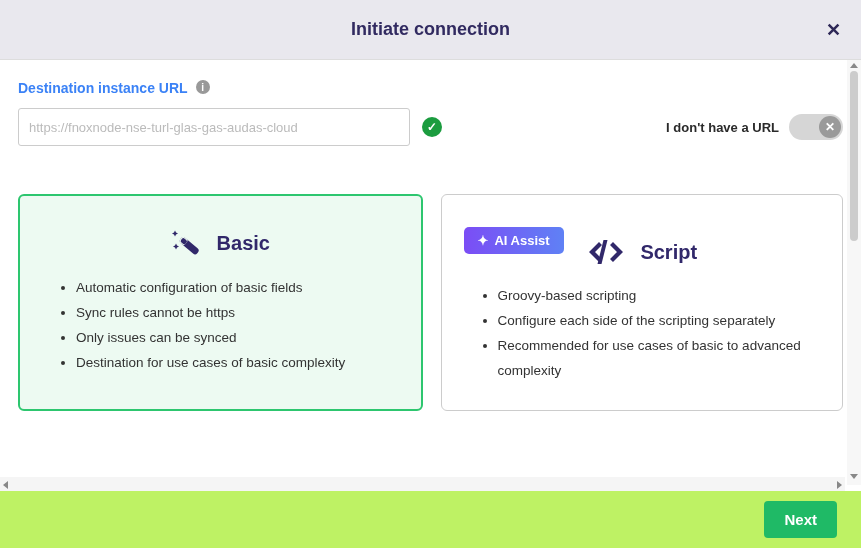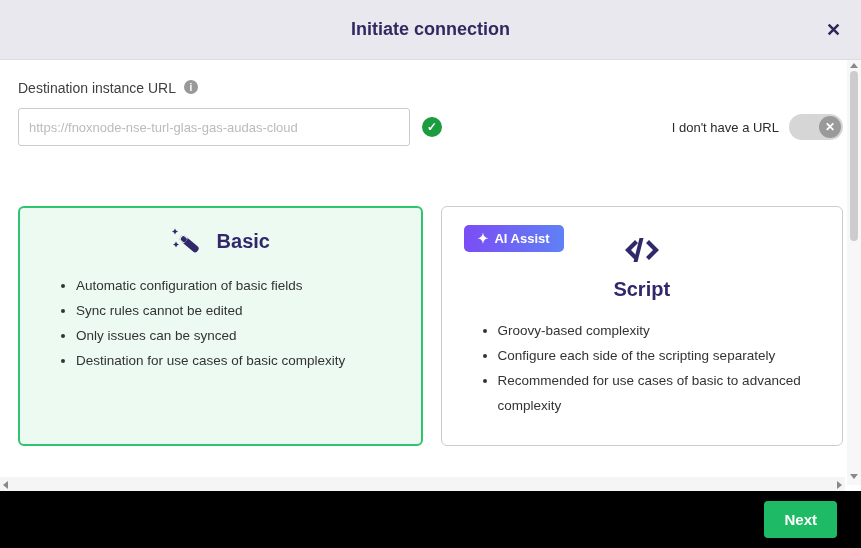--- a/index.html
+++ b/index.html
@@ -96,23 +96,23 @@
       border-bottom:4px solid transparent;
       border-left:5px solid #888;
     }
     .label-row {
       display: flex;
       align-items: center;
       gap: 8px;
       margin-bottom: 12px;
     }
     .field-label {
-      font-weight: 400;
+      font-weight: 700;
       font-size: 14px;
-      color: #404040;
+      color: #3b82f6;
       text-align: center;
     }
     .info-icon {
       width: 14px; height: 14px;
       border-radius: 50%;
       background: #999;
       color: #fff;
       font-size: 10px;
       display: inline-flex;
       align-items: center;
@@ -153,21 +153,21 @@
       color: #fff;
       font-size: 12px;
       font-weight: bold;
     }
     .url-right {
       display: flex;
       align-items: center;
       gap: 10px;
     }
     .nourl-label {
-      font-weight: 400;
+      font-weight: 700;
       font-size: 13px;
       color: #2a2a2a;
     }
     .toggle {
       width: 54px;
       height: 26px;
       border-radius: 13px;
       background: #d6d6d6;
       position: relative;
     }
@@ -192,24 +192,23 @@
       margin-bottom: 24px;
     }
     .card-row {
       display: flex;
       gap: 18px;
     }
     .card {
       flex: 1;
       border: 1px solid #ccc;
       border-radius: 6px;
-      padding: 18px 22px 26px 22px;
+      padding: 32px 22px 26px 22px;
       background: #fff;
       min-height: 208px;
-      margin-top: 12px;
     }
     .card.selected {
       border: 2px solid #2dc66f;
       background: #edfaf2;
     }
     .card-head {
       display: flex;
       align-items: center;
       justify-content: center;
       gap: 12px;
@@ -242,21 +241,21 @@
       font-size: 13.5px;
       color: #333;
       line-height: 1.85;
     }
     .footer {
       position: absolute;
       bottom: 0;
       left: 0;
       right: 0;
       height: 57px;
-      background: #000000;
+      background: #bef264;
       display: flex;
       align-items: center;
       justify-content: flex-end;
       padding: 0 24px;
     }
     .next-btn {
       background: #1fba66;
       color: #fff;
       font-weight: 700;
       font-size: 15px;
@@ -269,21 +268,20 @@
       display:flex;
       flex-direction: column;
       align-items: center;
       gap: 8px;
       margin-bottom: 18px;
     }
     .script-head-row {
       display:flex;
       align-items:center;
       gap:14px;
-      flex-direction:column;
     }
   </style>
 </head>
 <body>
 
 <div class="header">
   <div class="header-title">Initiate connection</div>
   <div class="close-btn">✕</div>
 </div>
 
@@ -320,21 +318,21 @@
               <rect x="12" y="8" width="22" height="7" rx="3" transform="rotate(40 12 8)"></rect>
               <rect x="12" y="8" width="7" height="7" rx="2" transform="rotate(40 12 8)" fill="#edfaf2"></rect>
               <rect x="13" y="9" width="6" height="5" rx="2" transform="rotate(40 12 8)"></rect>
             </g>
           </svg>
         </span>
         <span class="card-title">Basic</span>
       </div>
       <ul>
         <li>Automatic configuration of basic fields</li>
-        <li>Sync rules cannot be edited</li>
+        <li>Sync rules cannot be https</li>
         <li>Only issues can be synced</li>
         <li>Destination for use cases of basic complexity</li>
       </ul>
     </div>
 
     <div class="card">
       <div class="script-head-wrap">
         <div style="display:flex; width:100%; align-items:flex-start;">
           <span class="ai-badge">
             <span>✦</span>
@@ -348,21 +346,21 @@
                 <path d="M13 4 L3 14 L13 24 L16 21 L9 14 L16 7 Z"></path>
                 <path d="M27 4 L37 14 L27 24 L24 21 L31 14 L24 7 Z"></path>
                 <rect x="18" y="2" width="4" height="24" transform="skewX(-14)"></rect>
               </g>
             </svg>
           </span>
           <span class="card-title">Script</span>
         </div>
       </div>
       <ul>
-        <li>Groovy-based complexity</li>
+        <li>Groovy-based scripting</li>
         <li>Configure each side of the scripting separately</li>
         <li>Recommended for use cases of basic to advanced complexity</li>
       </ul>
     </div>
 
   </div>
 </div>
 
 <div class="scrollbar-v">
   <div class="scrollbar-v-arrow up"></div>

